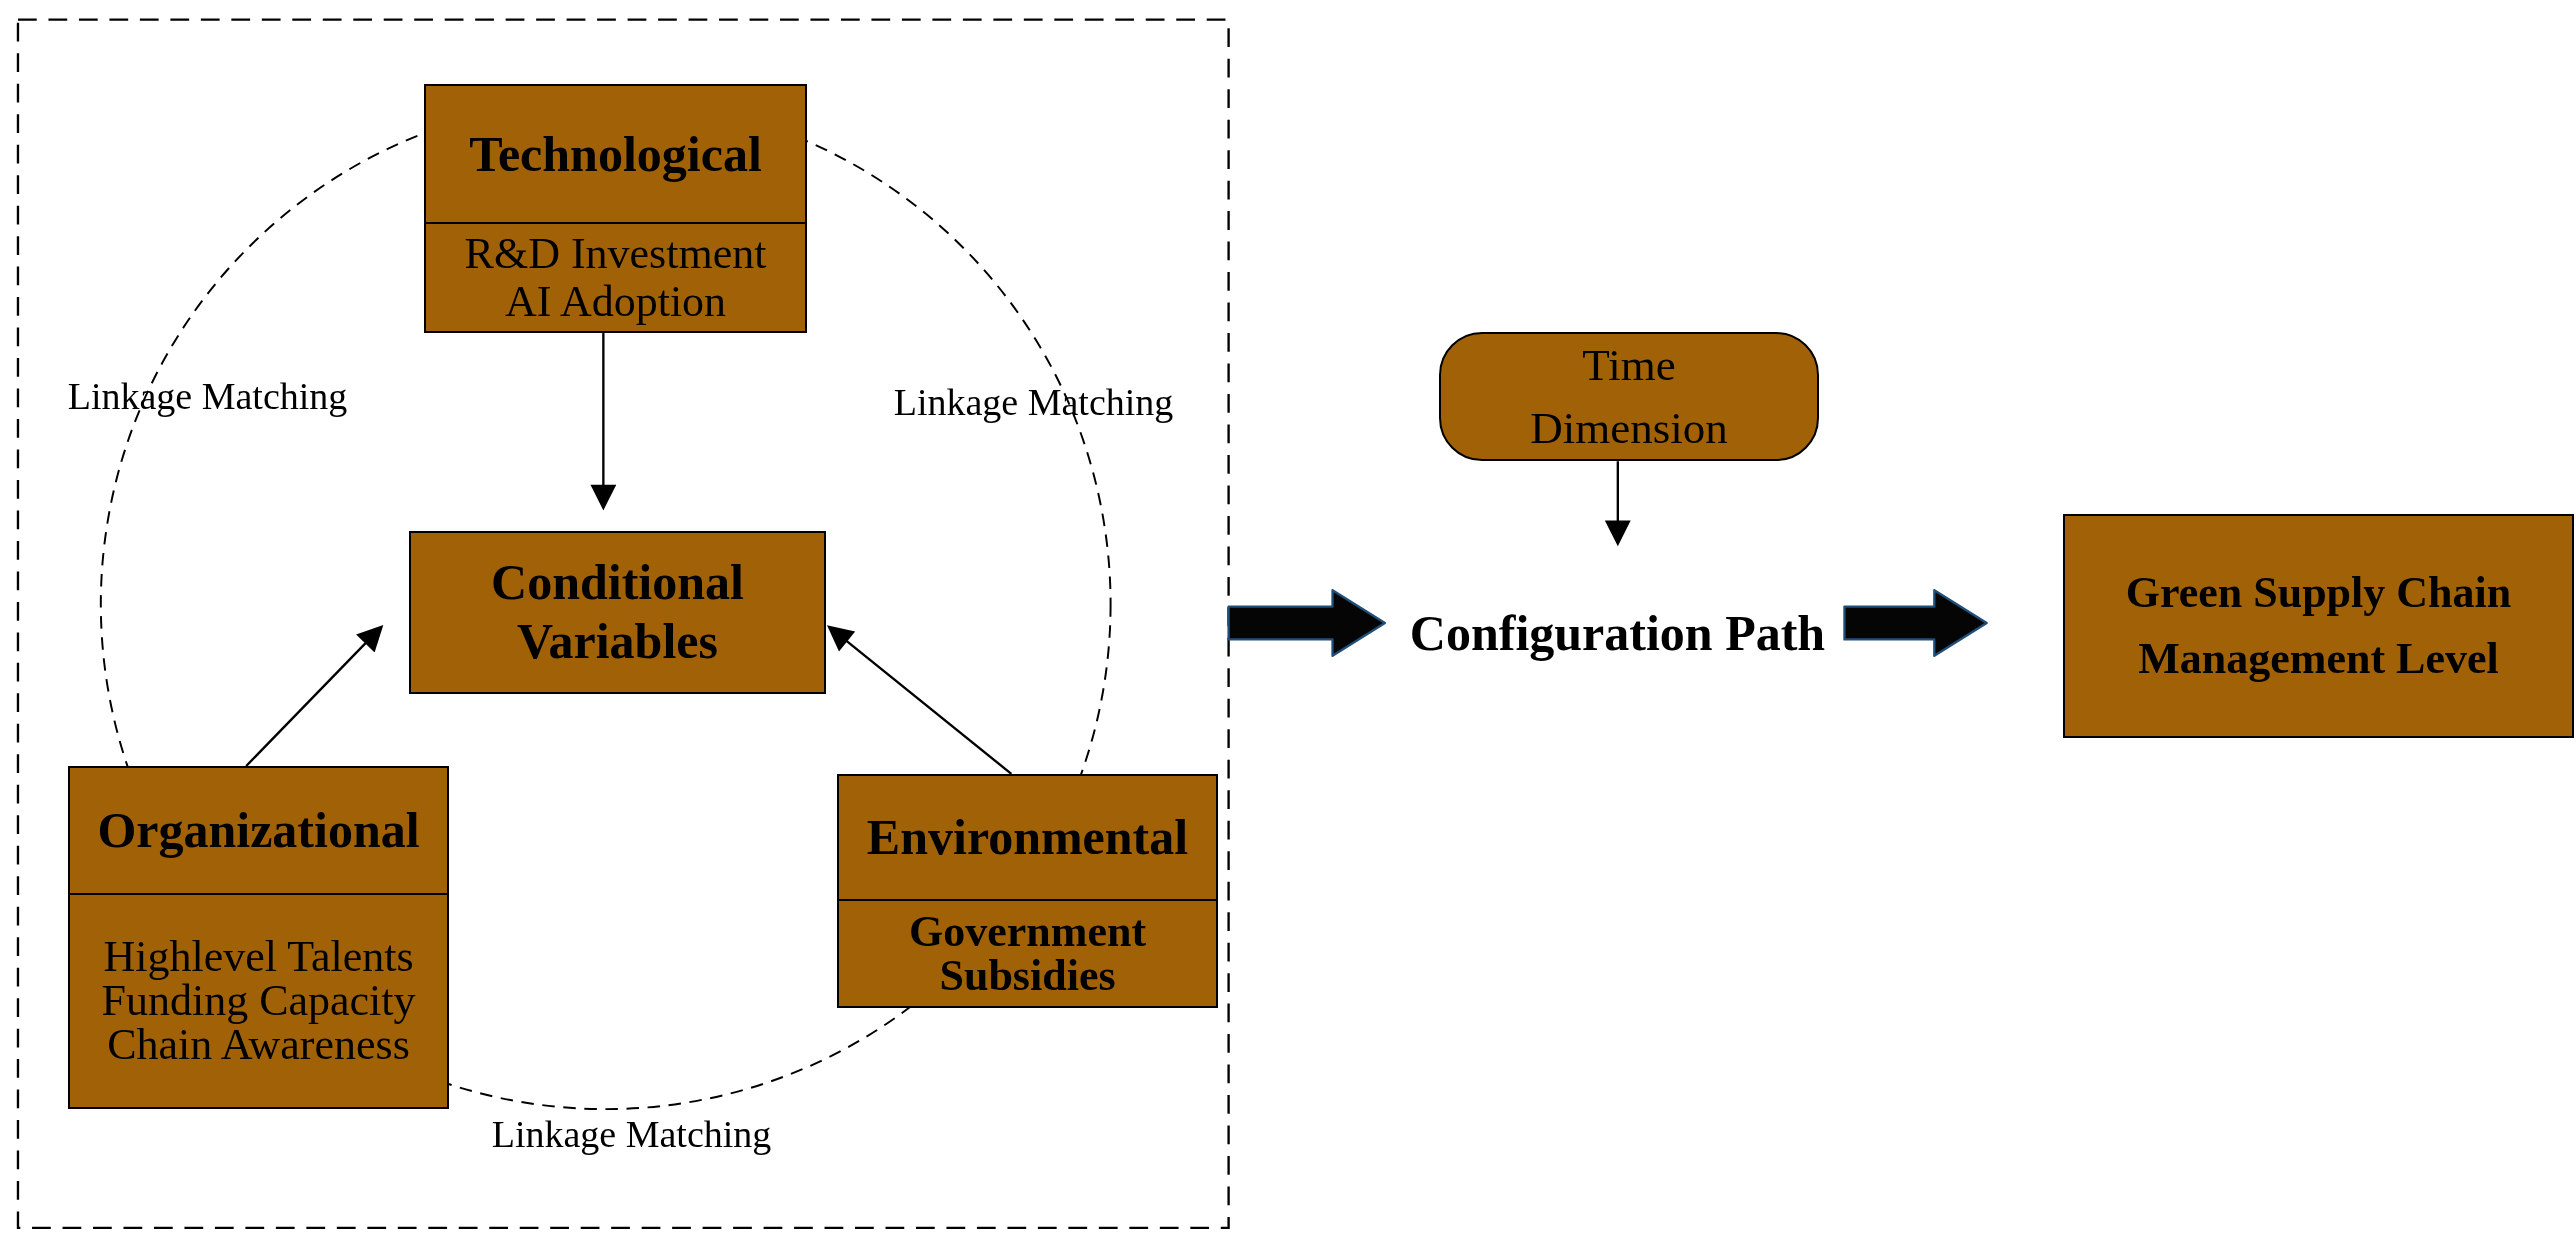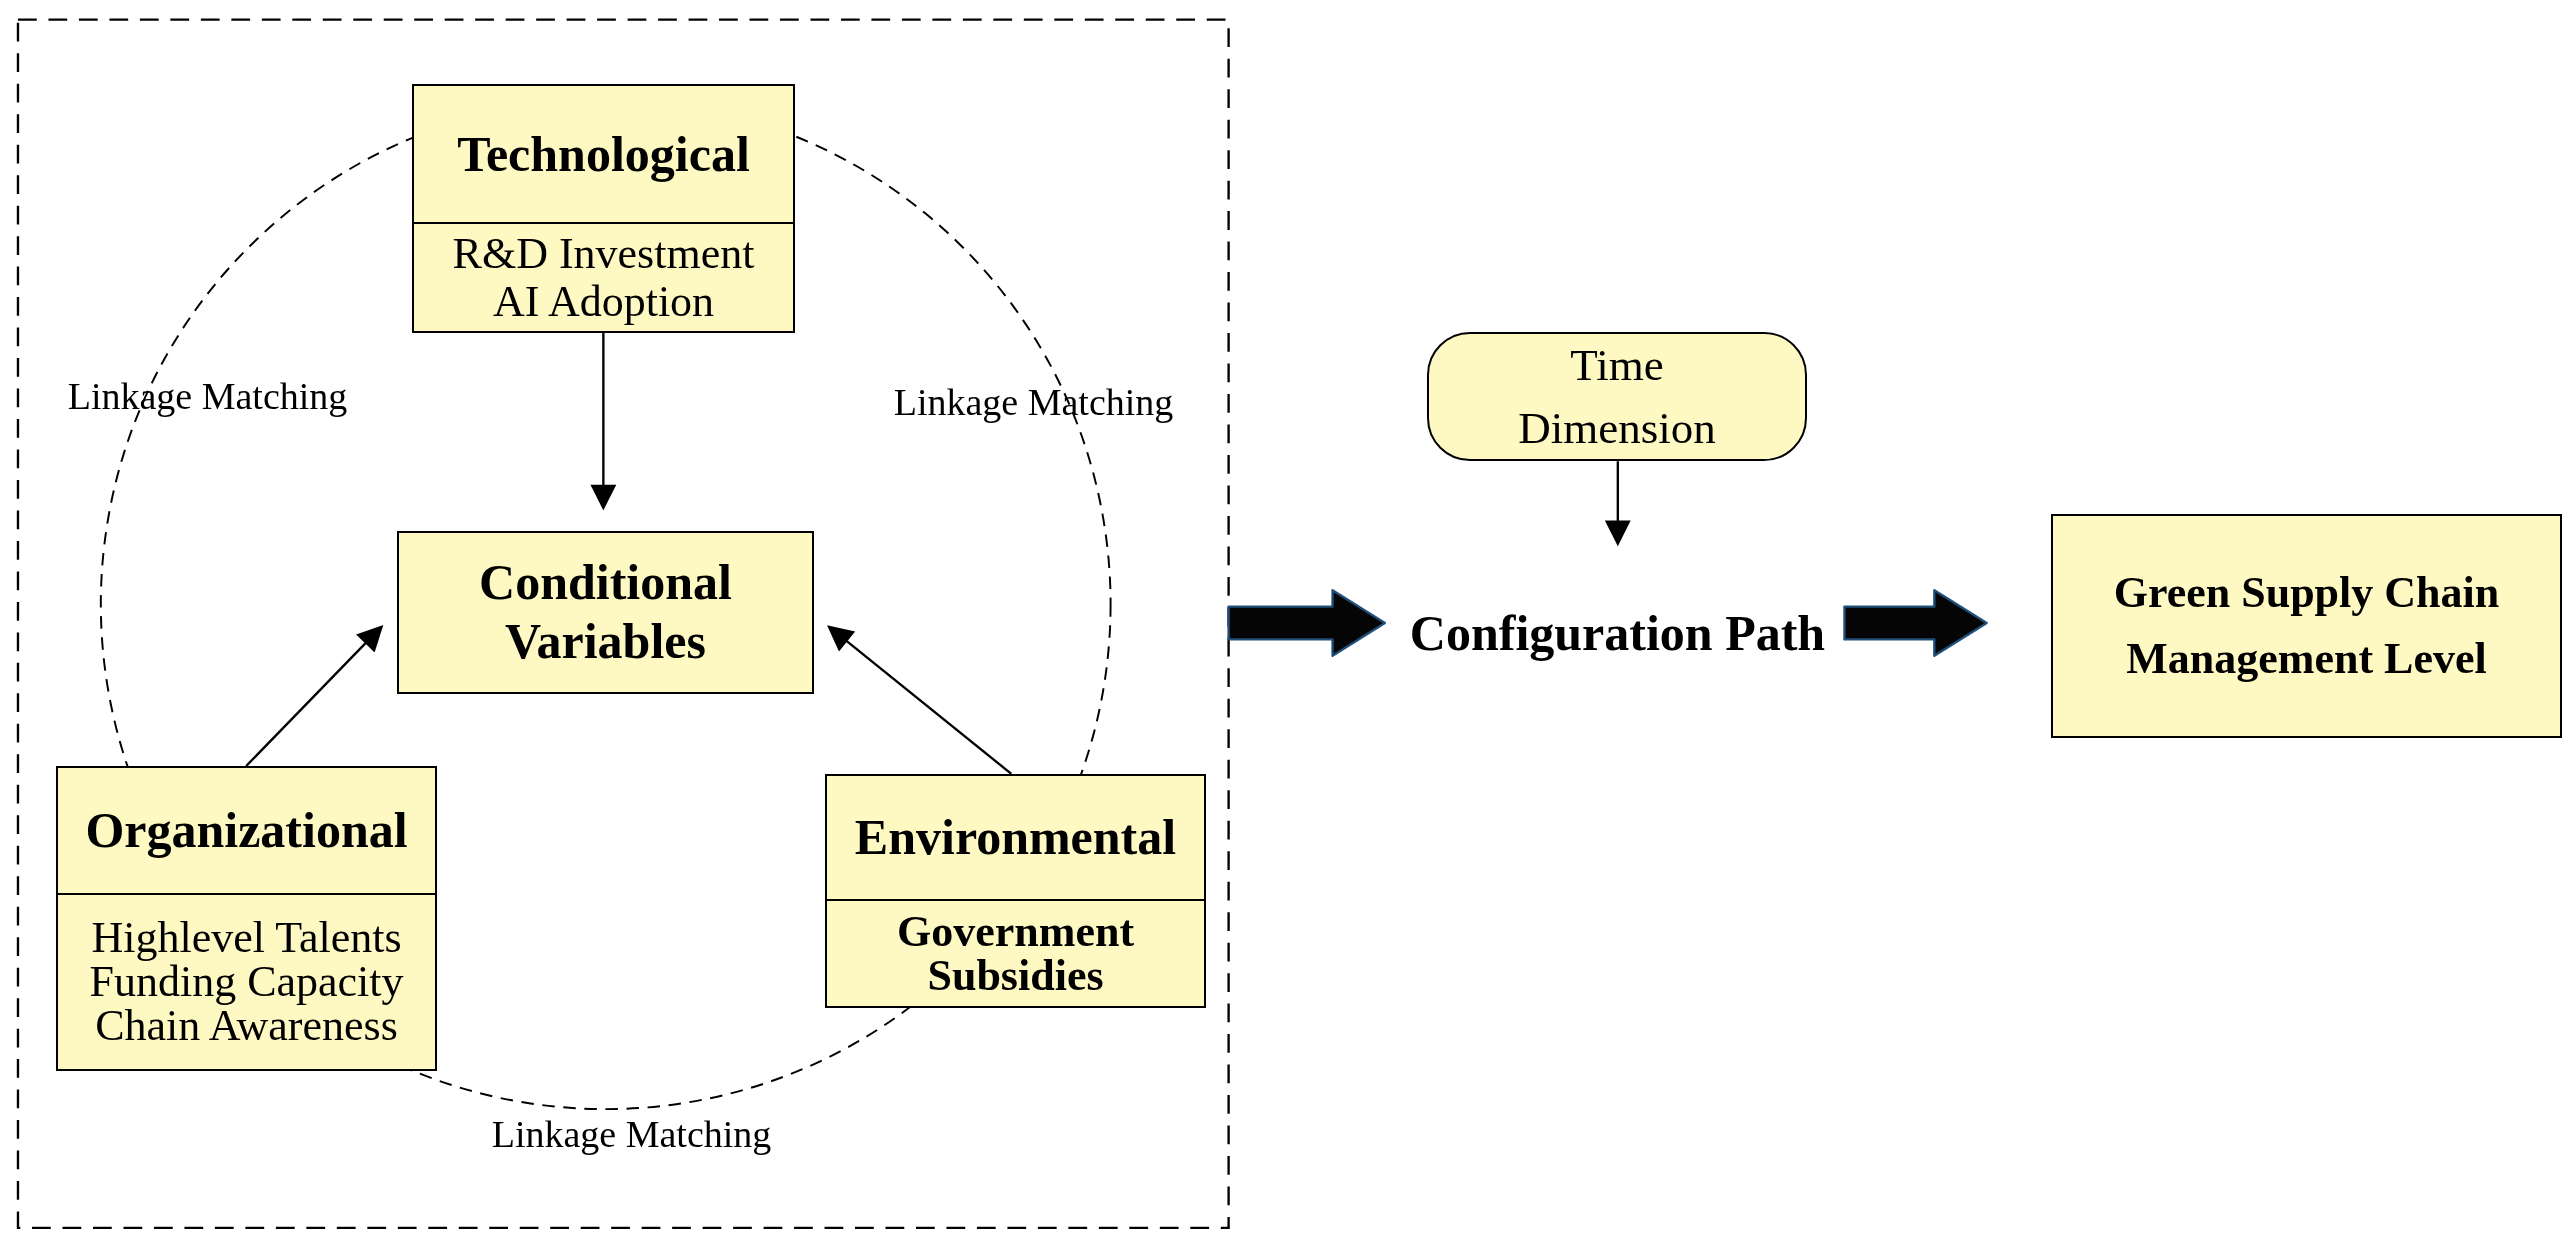--- a/index.html
+++ b/index.html
@@ -8,26 +8,27 @@
     width:2576px;
     height:1246px;
     background:#ffffff;
     font-family:"Liberation Serif","DejaVu Serif",serif;
     color:#000000;
     overflow:hidden;
   }
   svg.layer{position:absolute;left:0;top:0;width:2576px;height:1246px;z-index:1;}
   .node{
     position:absolute;
-    background:#fef9c3;
+    background:#a16207;
     border:2.3px solid #000000;
     box-sizing:border-box;
     z-index:2;
     display:flex;
     flex-direction:column;
+    margin-left:12px;
   }
   .node-title{
     display:flex;
     align-items:center;
     justify-content:center;
     font-weight:bold;
     font-size:50px;
     line-height:1.05;
     text-align:center;
   }
@@ -111,21 +112,21 @@
       <span class="item-line">R&amp;D Investment</span>
       <span class="item-line">AI Adoption</span>
     </div>
   </div>
 
   <div class="node center-lines" style="left:397px;top:531px;width:417px;height:163px;padding-bottom:1px;justify-content:center;">
     <span class="cond-line">Conditional</span>
     <span class="cond-line">Variables</span>
   </div>
 
-  <div class="node" style="left:56px;top:766px;width:381px;height:305px;">
+  <div class="node" style="left:56px;top:766px;width:381px;height:343px;">
     <div class="node-title divided" style="height:125px;">Organizational</div>
     <div class="node-items org-items" style="flex:1;">
       <span class="item-line">Highlevel Talents</span>
       <span class="item-line">Funding Capacity</span>
       <span class="item-line">Chain Awareness</span>
     </div>
   </div>
 
   <div class="node" style="left:825px;top:774px;width:381px;height:234px;">
     <div class="node-title divided" style="height:123px;">Environmental</div>

